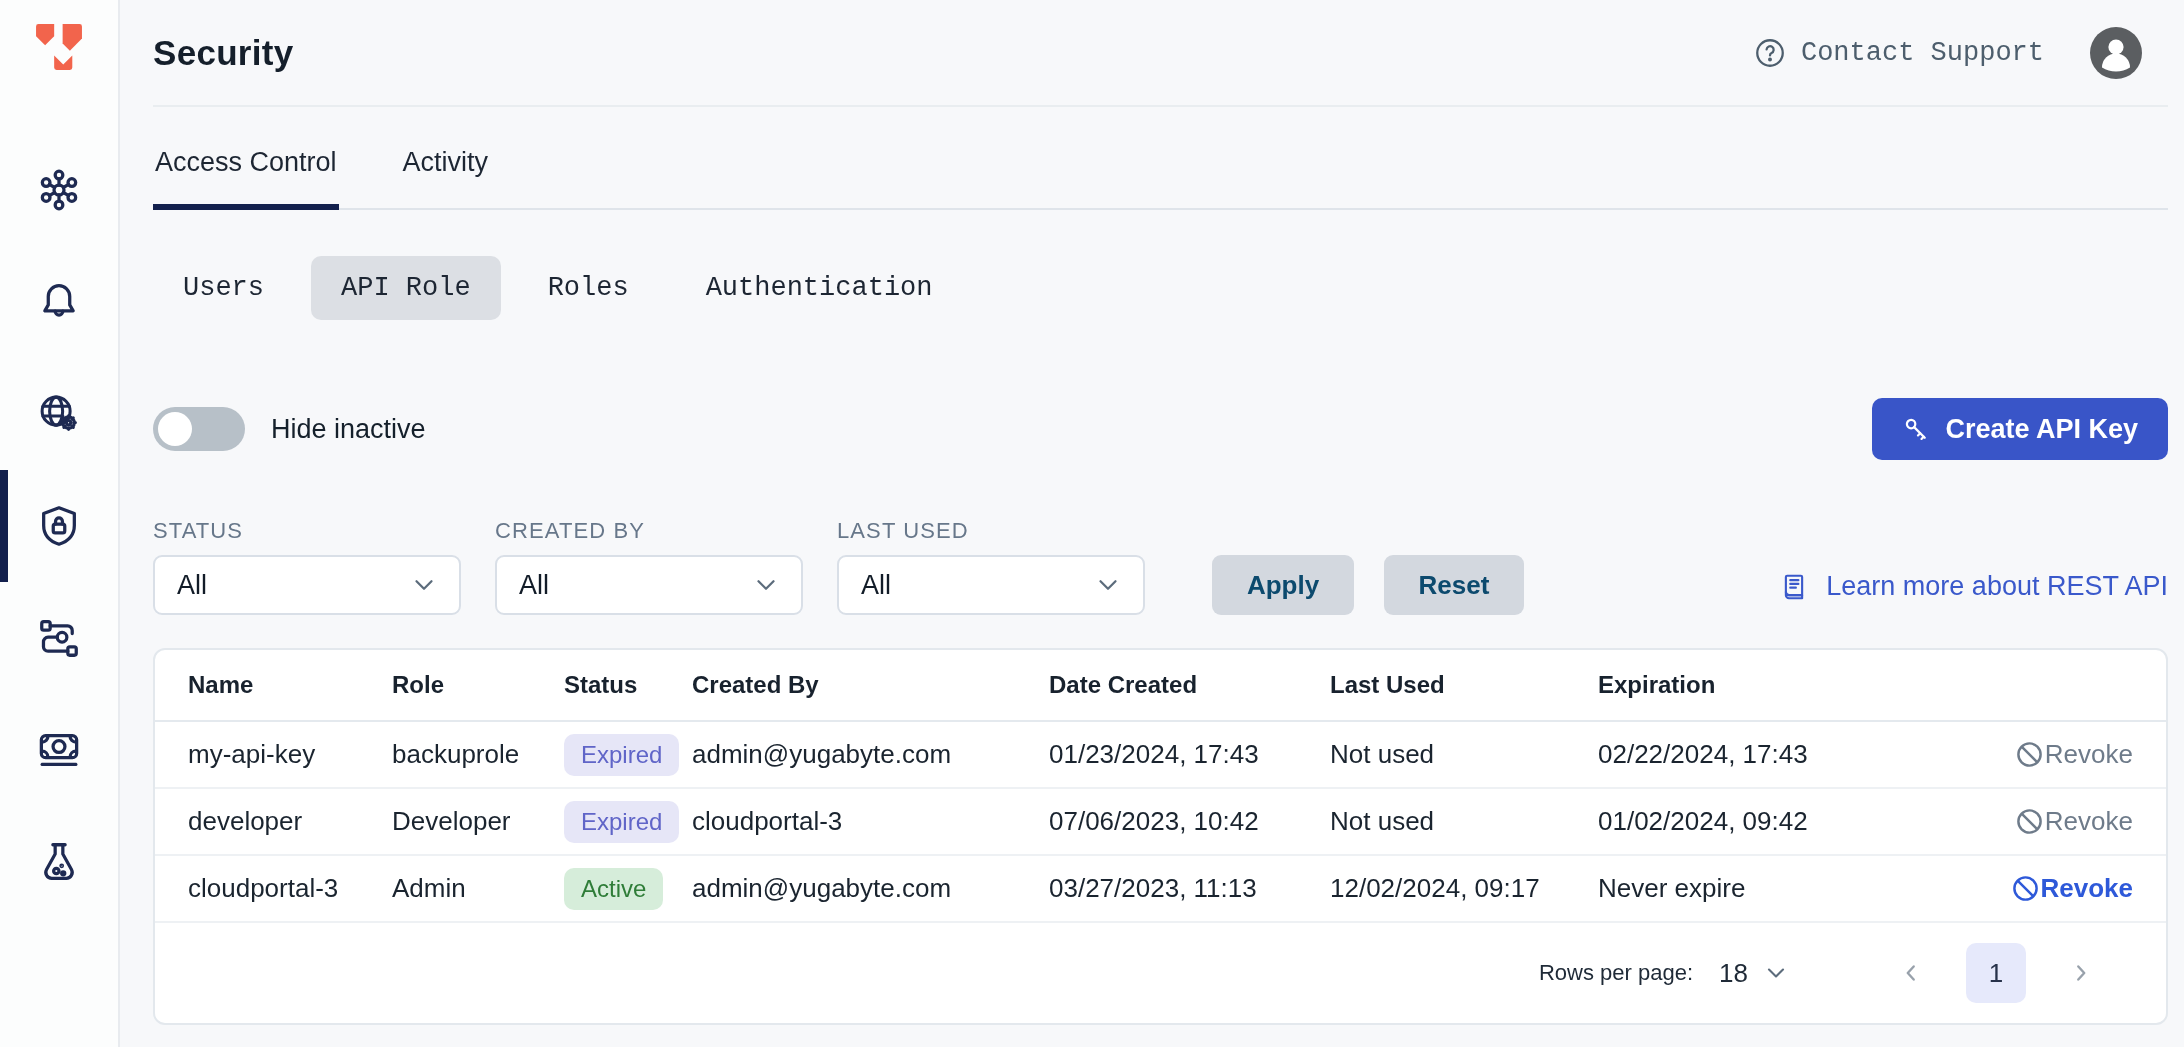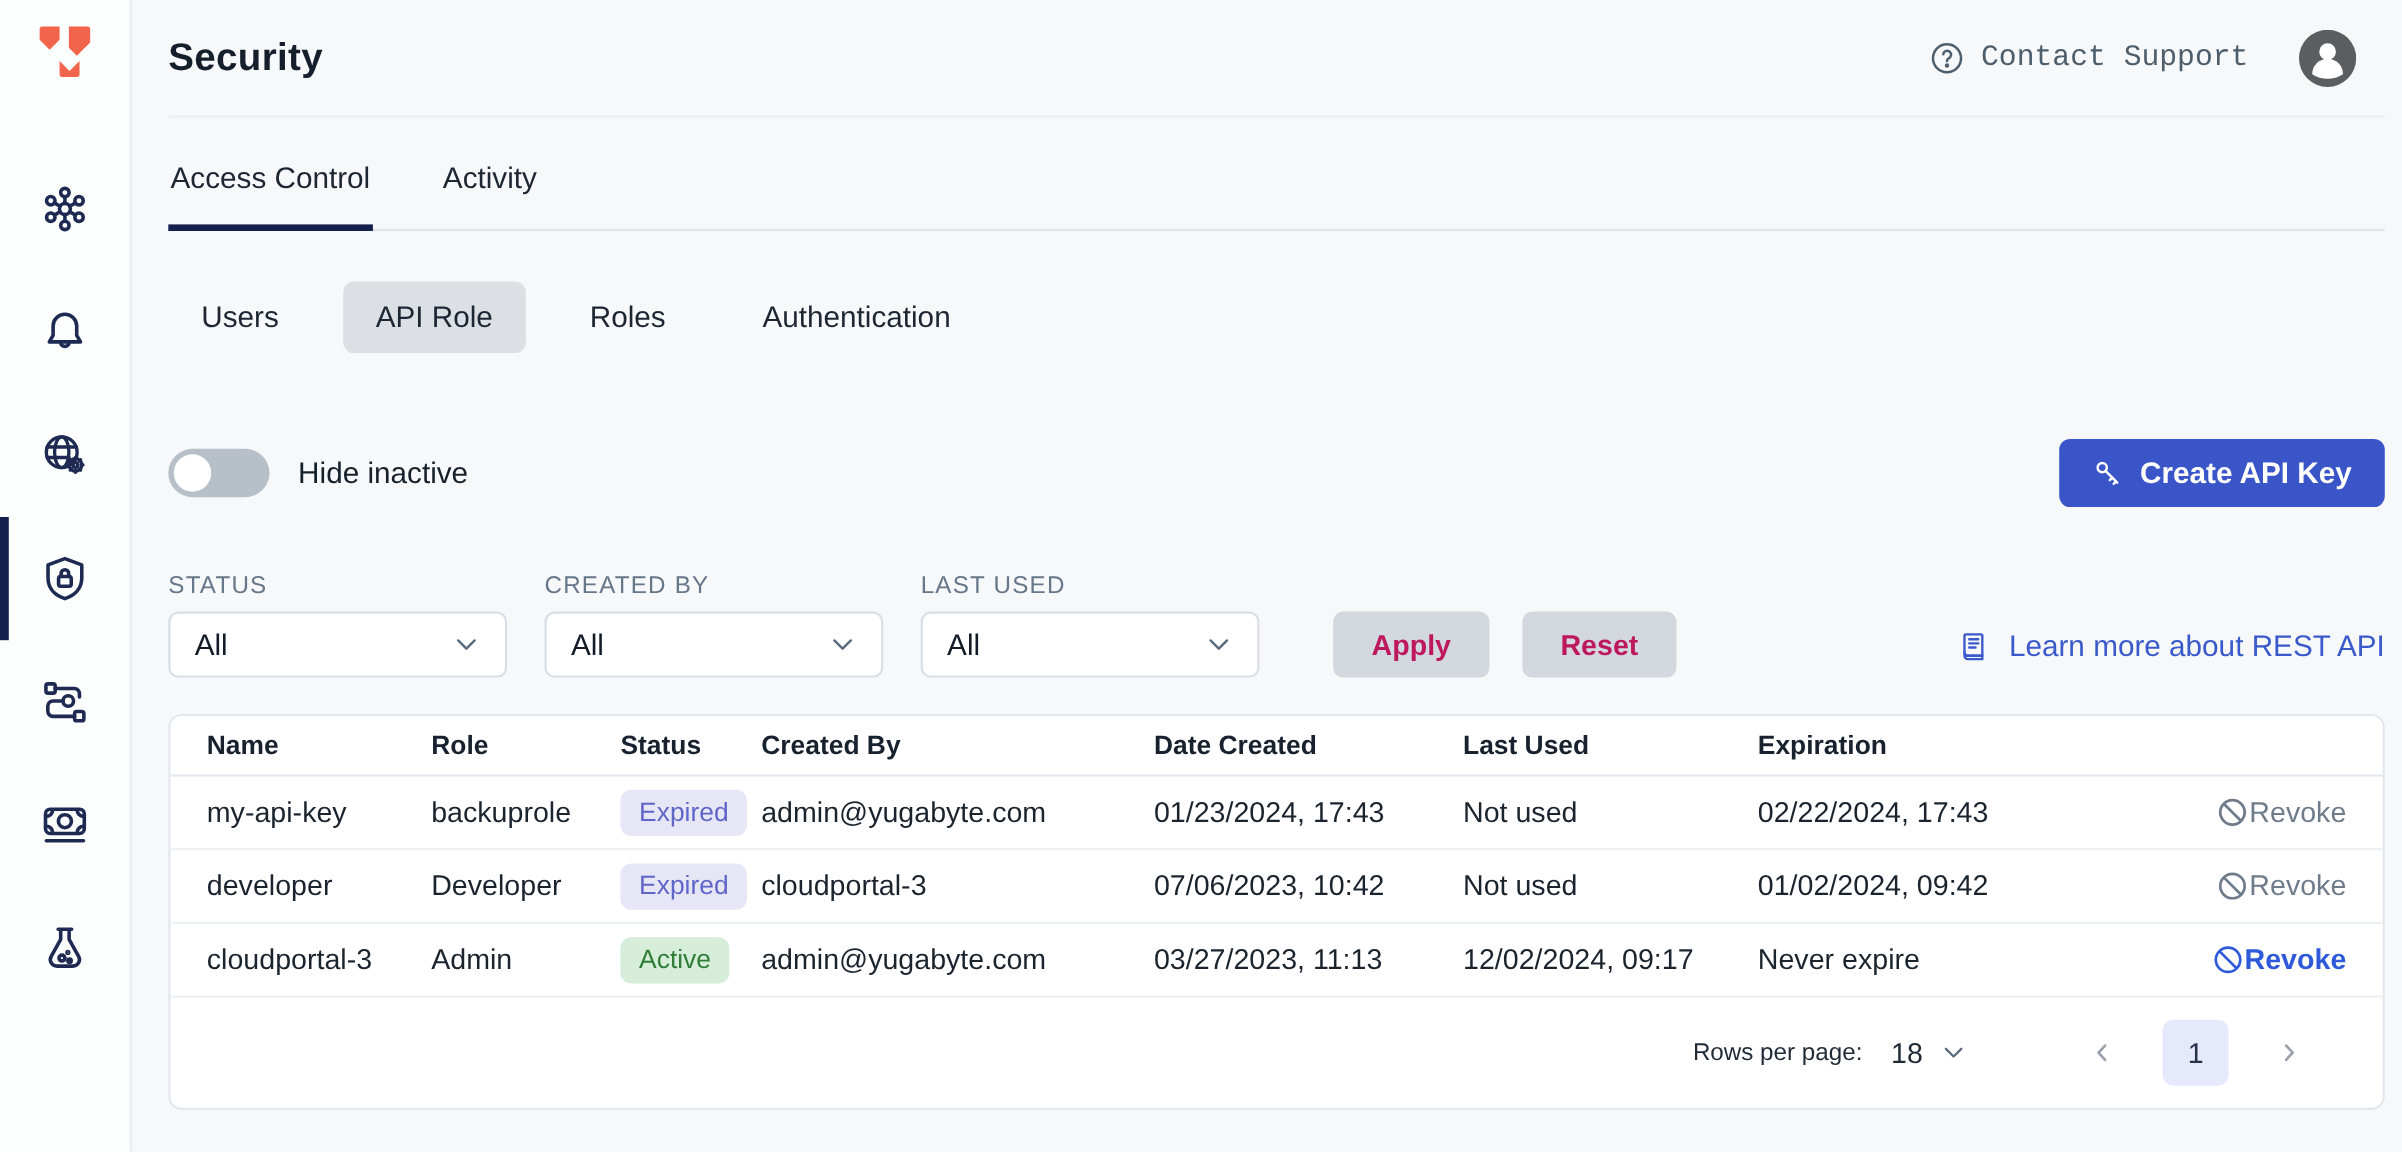--- a/index.html
+++ b/index.html
@@ -22,46 +22,46 @@
   .page-title { font-size:35px; font-weight:bold; color:#151f2b; letter-spacing:.3px; }
   .topbar-right { margin-left:auto; display:flex; align-items:center; gap:46px; padding-right:26px; }
   .support { display:flex; align-items:center; gap:14px; color:#4d5e6d; font-size:27px; cursor:pointer;font-family:Liberation Mono, monospace; }
   .support svg { width:34px; height:34px; }
   .avatar { width:52px; height:52px; cursor:pointer; }
 
   .tabs { margin-top:40px; display:flex; gap:62px; border-bottom:2px solid #dfe4ea; }
   .tab { position:relative; font-size:27px; color:#1d2633; padding:0 2px 30px 2px; cursor:pointer; }
   .tab.active::after { content:""; position:absolute; left:0; right:0; bottom:-2px; height:6px; background:#13204d; }
 
-  .subtabs { margin-top:46px; display:flex; gap:28px; align-items:flex-start; }
+  .subtabs { margin-top:46px; display:flex; gap:17px; align-items:flex-start;font-family:Liberation Mono, monospace; }
   .subtab { font-size:27px; color:#1d2633; padding:17px 30px; border-radius:10px; cursor:pointer; }
   .subtab.active { background:#dcdfe4; }
 
   .toolbar { margin-top:78px; display:flex; align-items:center; }
   .toggle { width:92px; height:44px; border-radius:22px; background:#b7c0c8; position:relative; cursor:pointer; flex-shrink:0; }
   .toggle-knob { position:absolute; left:5px; top:5px; width:34px; height:34px; border-radius:50%; background:#ffffff; }
   .toggle-label { margin-left:26px; font-size:27px; color:#15202b; }
   .create-btn { margin-left:auto; height:62px; padding:0 30px; background:#3955c8; border:none; border-radius:10px; color:#ffffff; font-family:inherit; font-size:27px; font-weight:bold; display:flex; align-items:center; gap:15px; cursor:pointer; }
   .create-btn svg { width:28px; height:28px; }
 
   .filters { margin-top:58px; display:flex; align-items:flex-end; }
   .fgroup { width:308px; margin-right:34px; }
   .flabel { font-size:22px; letter-spacing:1.1px; color:#67778a; margin-bottom:11px; }
   .fselect { height:60px; background:#ffffff; border:2px solid #d9dfe7; border-radius:9px; display:flex; align-items:center; justify-content:space-between; padding:0 20px 0 22px; font-size:27px; color:#121c28; cursor:pointer; }
   .fselect svg { width:30px; height:30px; color:#5c6c7c; }
-  .fbtn { height:60px; border:none; border-radius:9px; background:#d3d8df; color:#be185d; font-family:inherit; font-size:26px; font-weight:bold; cursor:default; }
+  .fbtn { height:60px; border:none; border-radius:9px; background:#d3d8df; color:#0c4a6e; font-family:inherit; font-size:26px; font-weight:bold; cursor:default; }
   .fbtn.apply { width:142px; margin-left:33px; }
   .fbtn.reset { width:140px; margin-left:30px; }
   .learn { margin-left:auto; display:flex; align-items:center; gap:17px; color:#3a59cb; font-size:27px; padding-bottom:13px; cursor:pointer; white-space:nowrap; }
   .learn svg { width:30px; height:30px; }
 
   
   .card { margin-top:33px; background:#ffffff; border:2px solid #e3e8ed; border-radius:12px; }
   .trow { display:grid; grid-template-columns:204px 172px 128px 357px 281px 268px 322px 1fr; align-items:center; padding:0 33px; }
-  .thead { height:55px; border-bottom:2px solid #e4e9ee; }
+  .thead { height:72px; border-bottom:2px solid #e4e9ee; }
   .th { font-size:24px; font-weight:bold; color:#18222e; }
   .tr { height:67px; border-bottom:2px solid #eef1f4; font-size:26px; color:#1a242f; }
   .tr:last-of-type { border-bottom:none; }
   .badge { display:inline-block; padding:7px 17px; border-radius:10px; font-size:24px; }
   .badge.expired { background:#e6e6f7; color:#6065c8; }
   .badge.active  { background:#d6edda; color:#2f7d38; }
   .cell-status { justify-self:start; }
   .action { display:flex; align-items:center; justify-content:flex-end; color:#6e7b8a; font-size:26px; cursor:pointer; }
   .action svg { width:31px; height:31px; }
   .action.primary { color:#2e59d9; font-weight:bold; }

